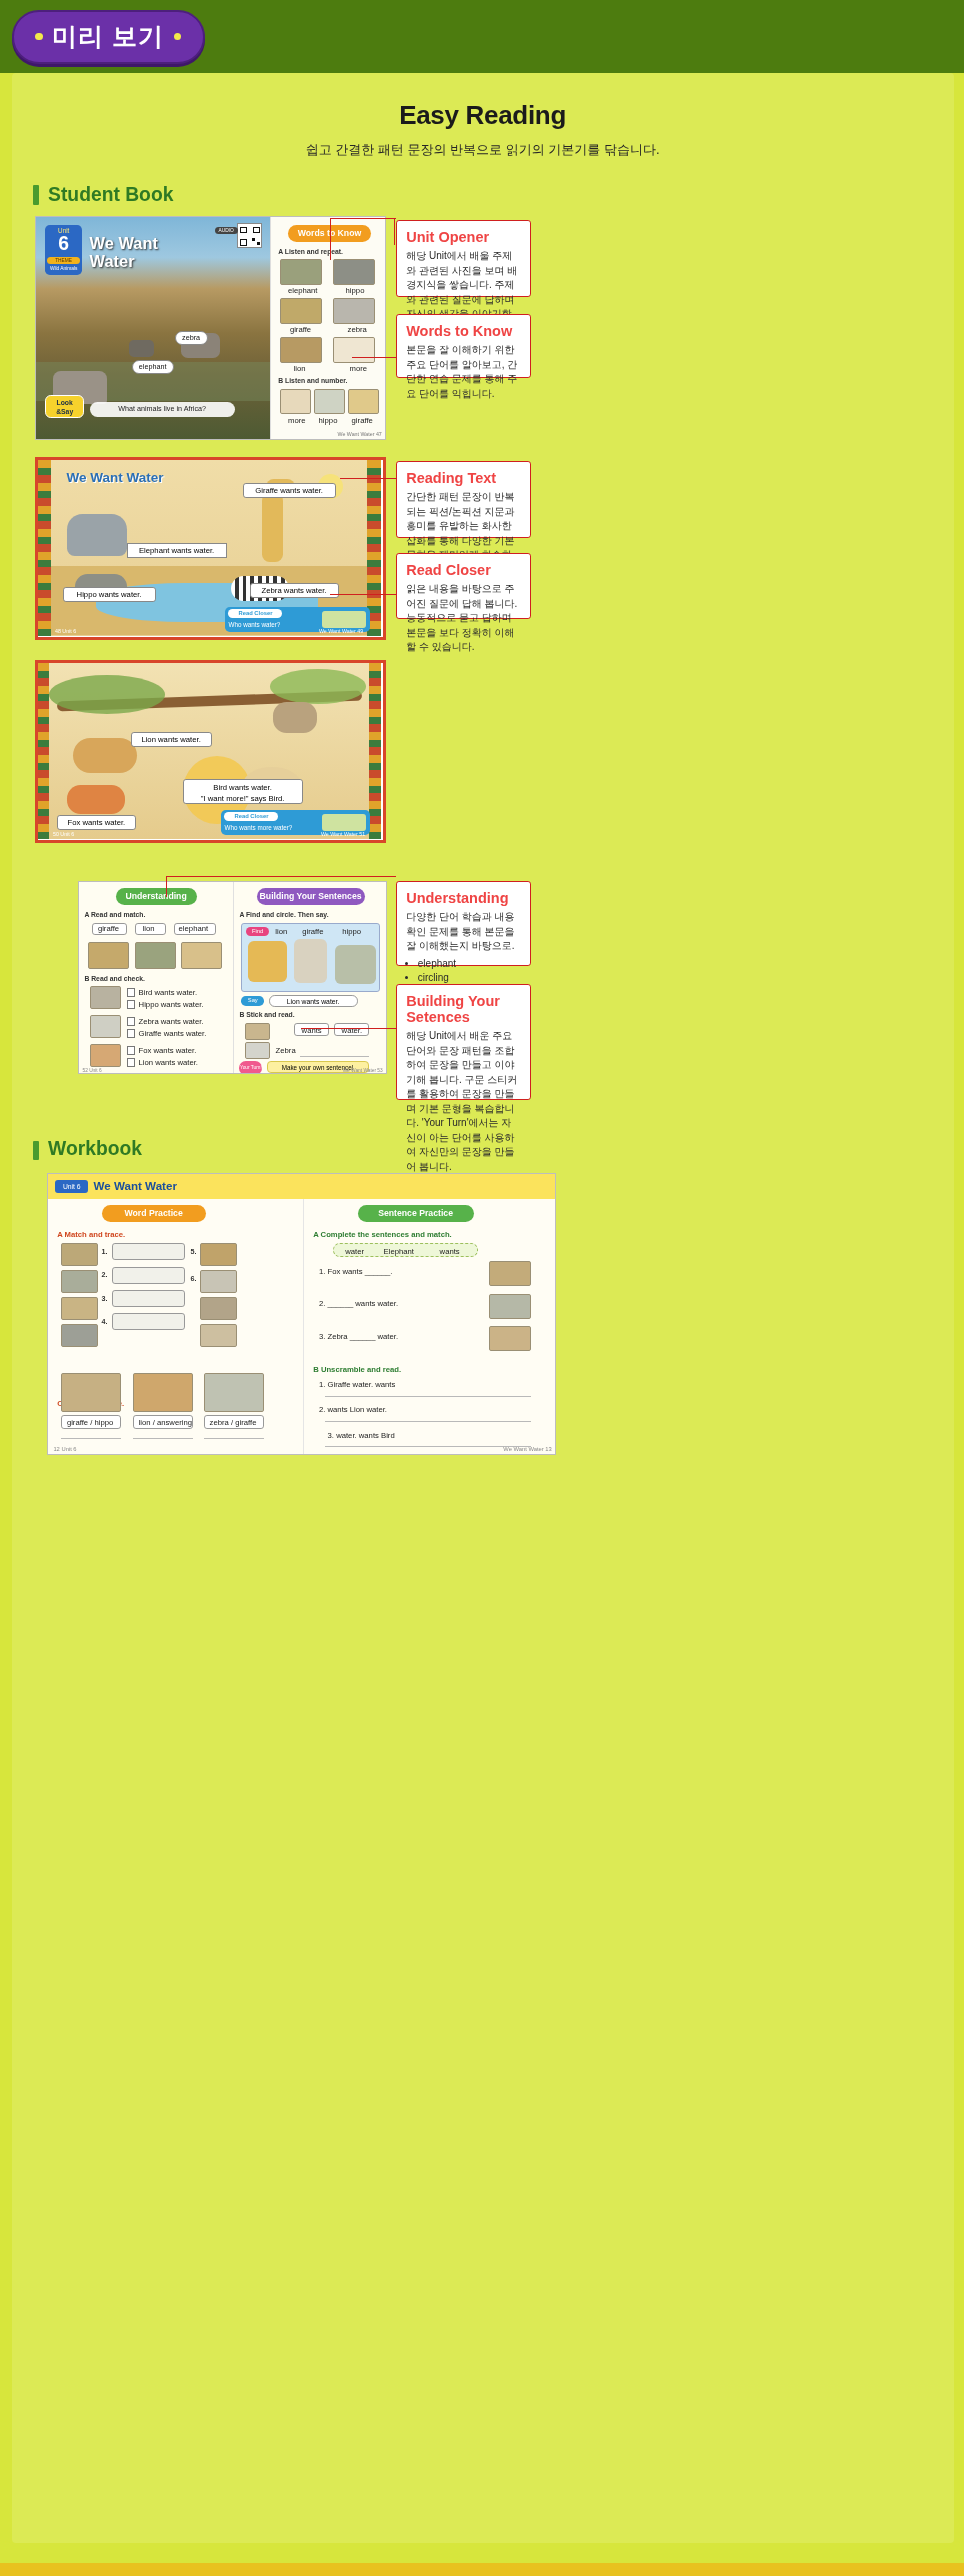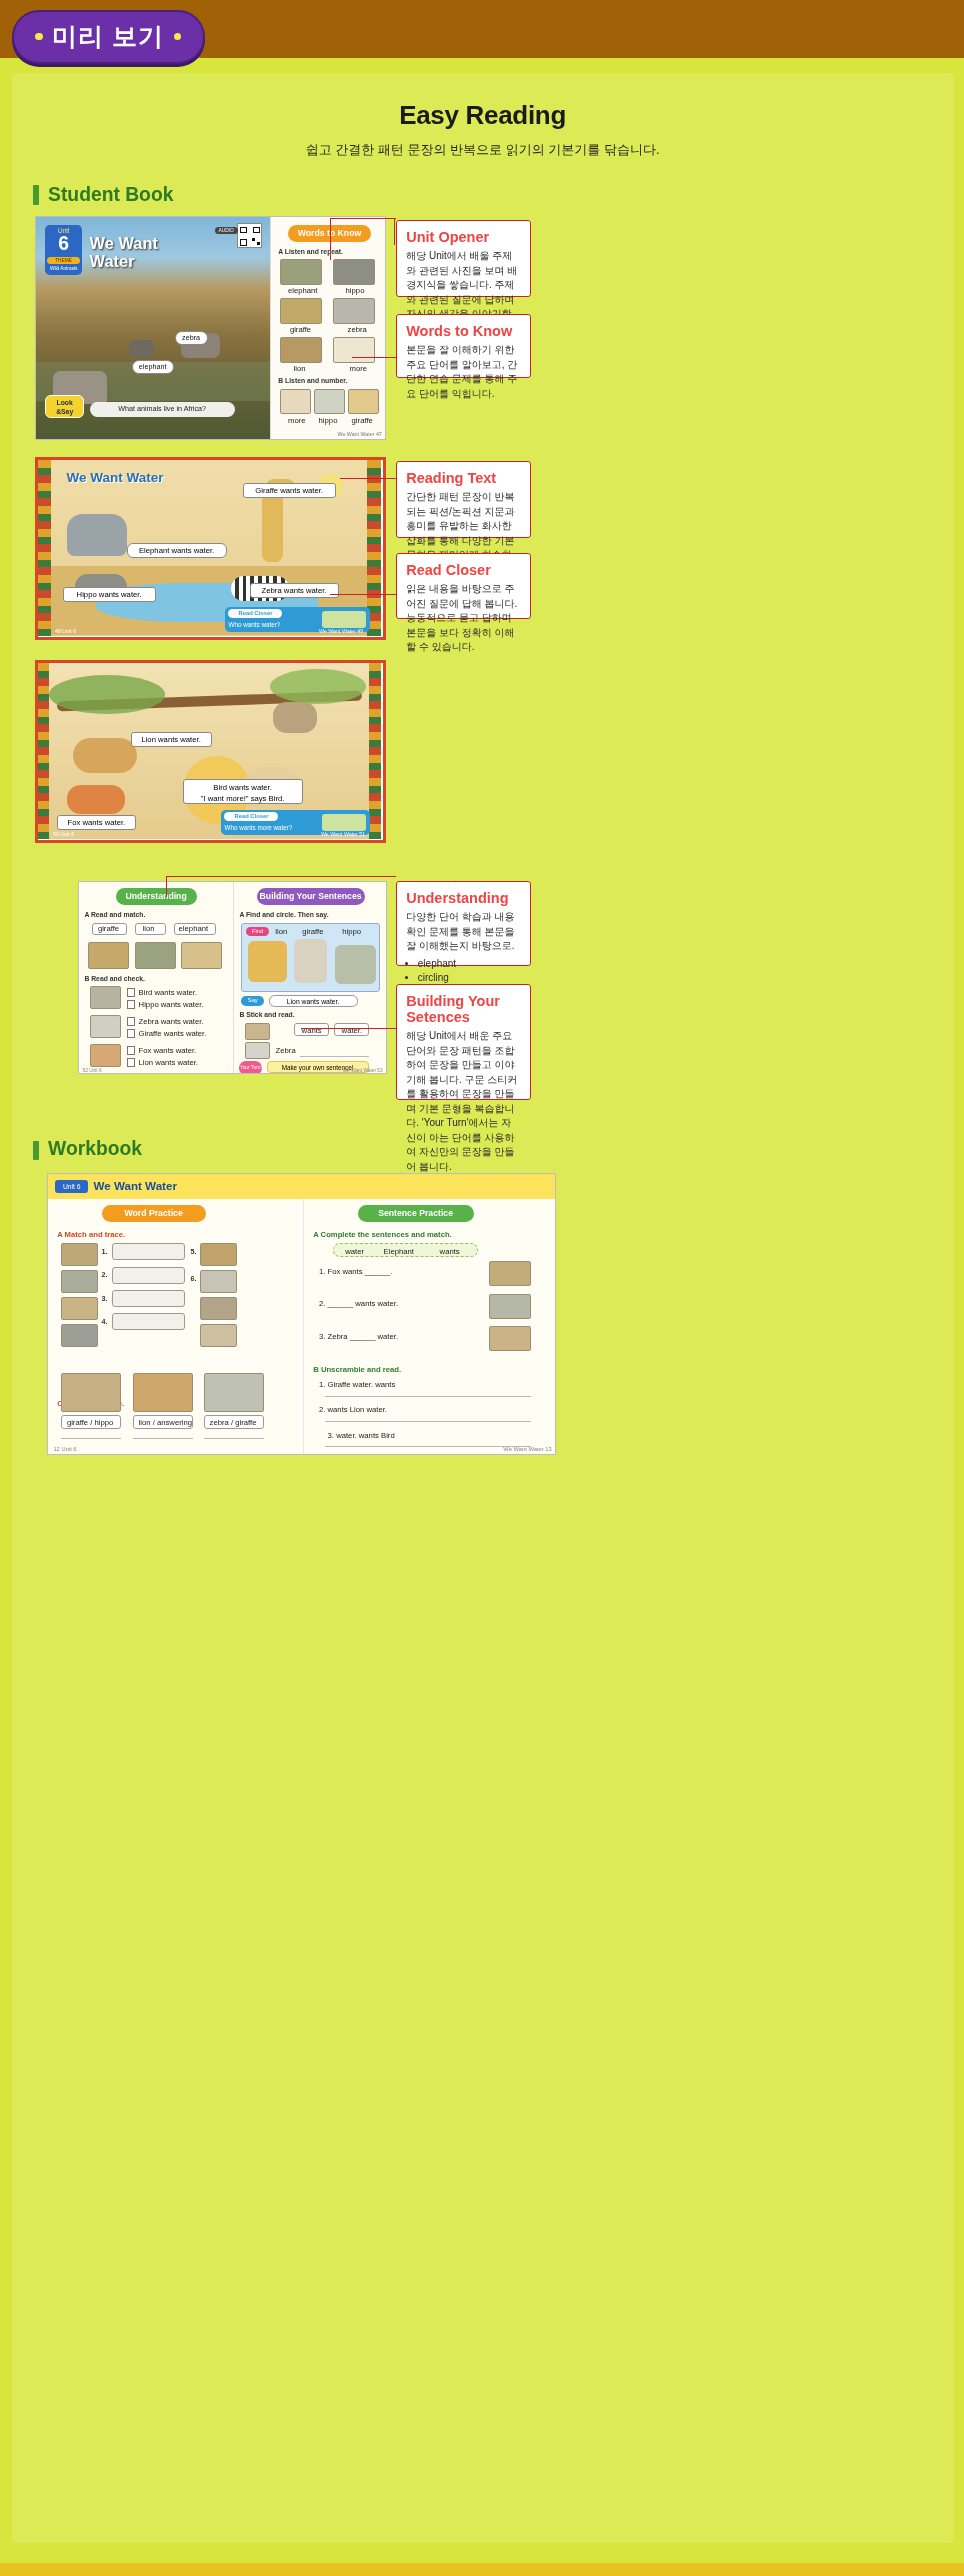--- a/index.html
+++ b/index.html
@@ -8,22 +8,22 @@
     width:965px; height:2576px;
     font-family:"Liberation Sans", sans-serif;
     background:#d8e83f;
     position:relative;
     overflow:hidden;
   }
   .page { width:965px; height:2576px; position:relative; background:#d7e63c; }
 
   
   .topbar {
-    position:absolute; left:0; top:0; width:965px; height:58px;
-    background:#a16207;
+    position:absolute; left:0; top:0; width:965px; height:73px;
+    background:#4d7c0f;
   }
   .preview-pill {
     position:absolute; left:11.6px; top:9.6px;
     width:193px; height:54px; border-radius:27px;
     background:#6b30a8; border:2.9px solid #4d1f7d;
     display:flex; align-items:center; justify-content:center;
     box-shadow:0 2.9px 0 #3f1769;
   }
   .preview-pill .dot {
     width:7.7px; height:7.7px; border-radius:50%; background:#f2e94b; margin:0 9.6px;
@@ -196,21 +196,21 @@
         <div style="position:absolute;left:58px;top:123px;width:222px;height:39px;border-radius:40%;background:#7fc4e0;"></div>
 
         <div style="position:absolute;left:29px;top:54px;width:60px;height:42px;background:#9aa3a8;border-radius:15.4px 15.4px 7.7px 7.7px;"></div>
         <div style="position:absolute;left:224px;top:33px;width:21px;height:69px;background:#e2b95a;border-radius:7.7px;"></div>
         <div style="position:absolute;left:228px;top:19.3px;width:29px;height:17.4px;background:#e2b95a;border-radius:7.7px;"></div>
         <div style="position:absolute;left:37px;top:114px;width:52px;height:25px;background:#8d8f86;border-radius:13.5px;"></div>
         <div style="position:absolute;left:193px;top:116px;width:58px;height:25px;background:repeating-linear-gradient(90deg,#fff 0 3.9px,#333 3.9px 7.7px);border-radius:12.5px;"></div>
 
         <div style="position:absolute;left:29px;top:9.6px;font-size:13.5px;font-weight:bold;color:#2b6fb5;text-shadow:1px 1px 0 #fff;">We Want Water</div>
 
-        <div style="position:absolute;left:89px;top:83px;width:100px;height:14.5px;background:#fff;border:1px solid #888;border-radius:6px;font-size:7.7px;line-height:14.5px;text-align:center;">Elephant wants water.</div>
+        <div style="position:absolute;left:89px;top:83px;width:100px;height:14.5px;background:#fff;border:1px solid #888;border-radius:0;font-size:7.7px;line-height:14.5px;text-align:center;">Elephant wants water.</div>
         <div style="position:absolute;left:205px;top:23px;width:93px;height:14.5px;background:#fff;border:1px solid #888;border-radius:2.9px;font-size:7.7px;line-height:14.5px;text-align:center;">Giraffe wants water.</div>
         <div style="position:absolute;left:25px;top:127px;width:93px;height:14.5px;background:#fff;border:1px solid #888;border-radius:2.9px;font-size:7.7px;line-height:14.5px;text-align:center;">Hippo wants water.</div>
         <div style="position:absolute;left:212px;top:123px;width:89px;height:14.5px;background:#fff;border:1px solid #888;border-radius:2.9px;font-size:7.7px;line-height:14.5px;text-align:center;">Zebra wants water.</div>
 
         <div style="position:absolute;left:187px;top:147px;width:145px;height:25px;background:#2e9bd6;border-radius:4.8px;">
           <div style="position:absolute;left:3.9px;top:1.9px;width:54px;height:9.6px;background:#fff;border-radius:4.8px;font-size:5.8px;font-weight:bold;line-height:9.6px;text-align:center;color:#2e9bd6;">Read Closer</div>
           <div style="position:absolute;left:3.9px;top:13.5px;font-size:6.3px;color:#fff;">Who wants water?</div>
           <div style="position:absolute;right:3.9px;top:3.9px;width:44px;height:17.4px;background:#cfe3a0;border-radius:2.9px;"></div>
         </div>
         <div style="position:absolute;left:17.4px;bottom:1.9px;font-size:5.3px;color:#fff;">48  Unit 6</div>

